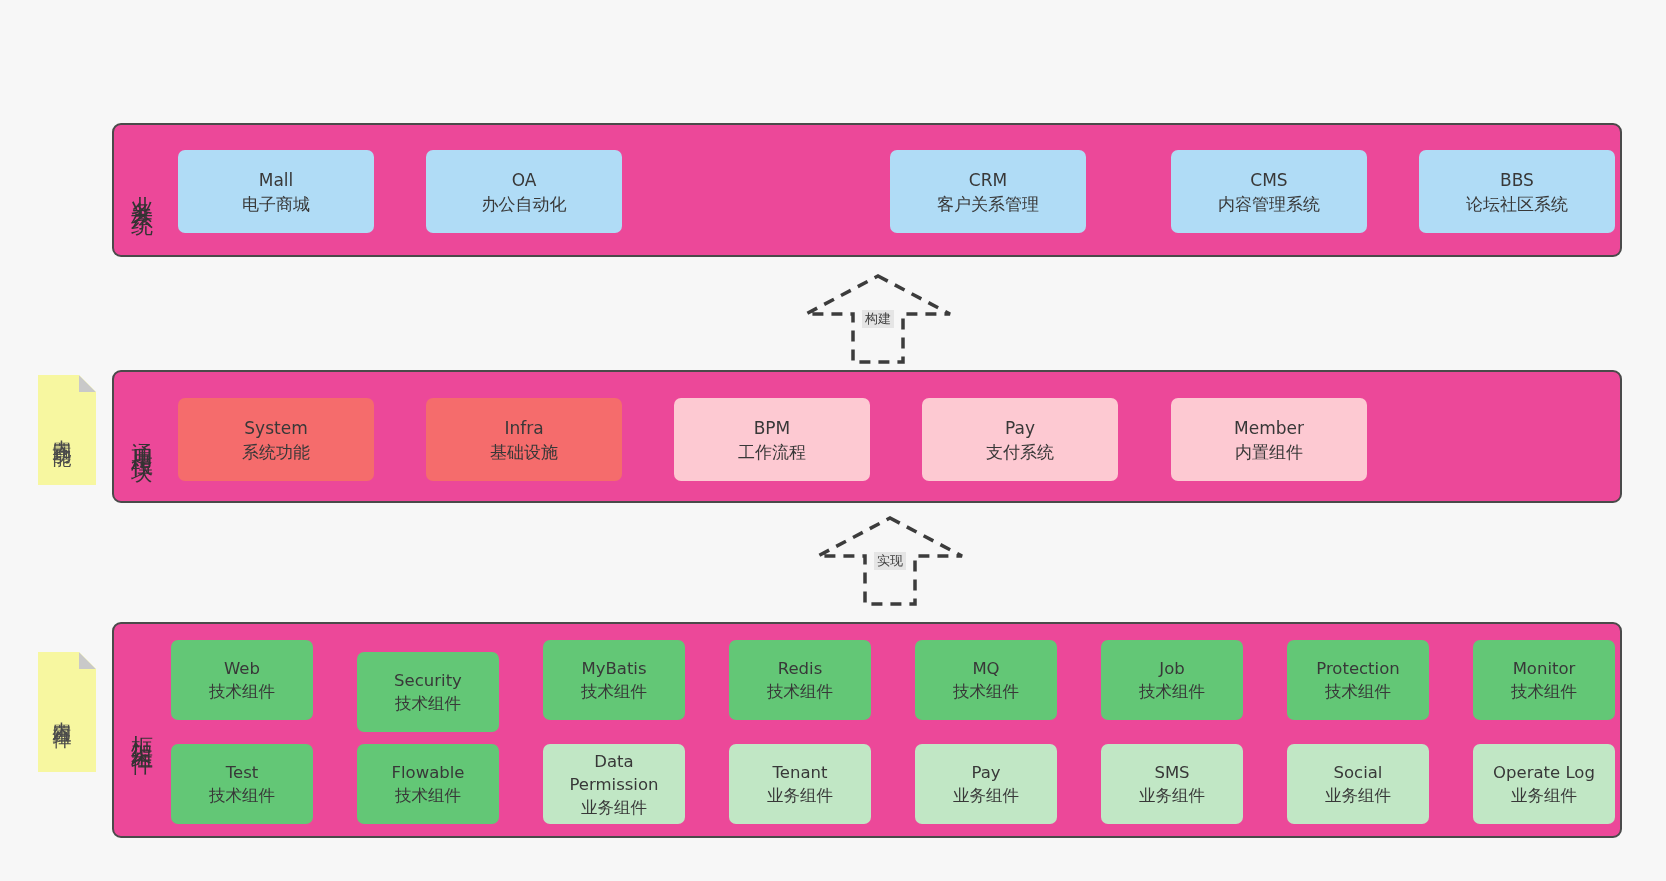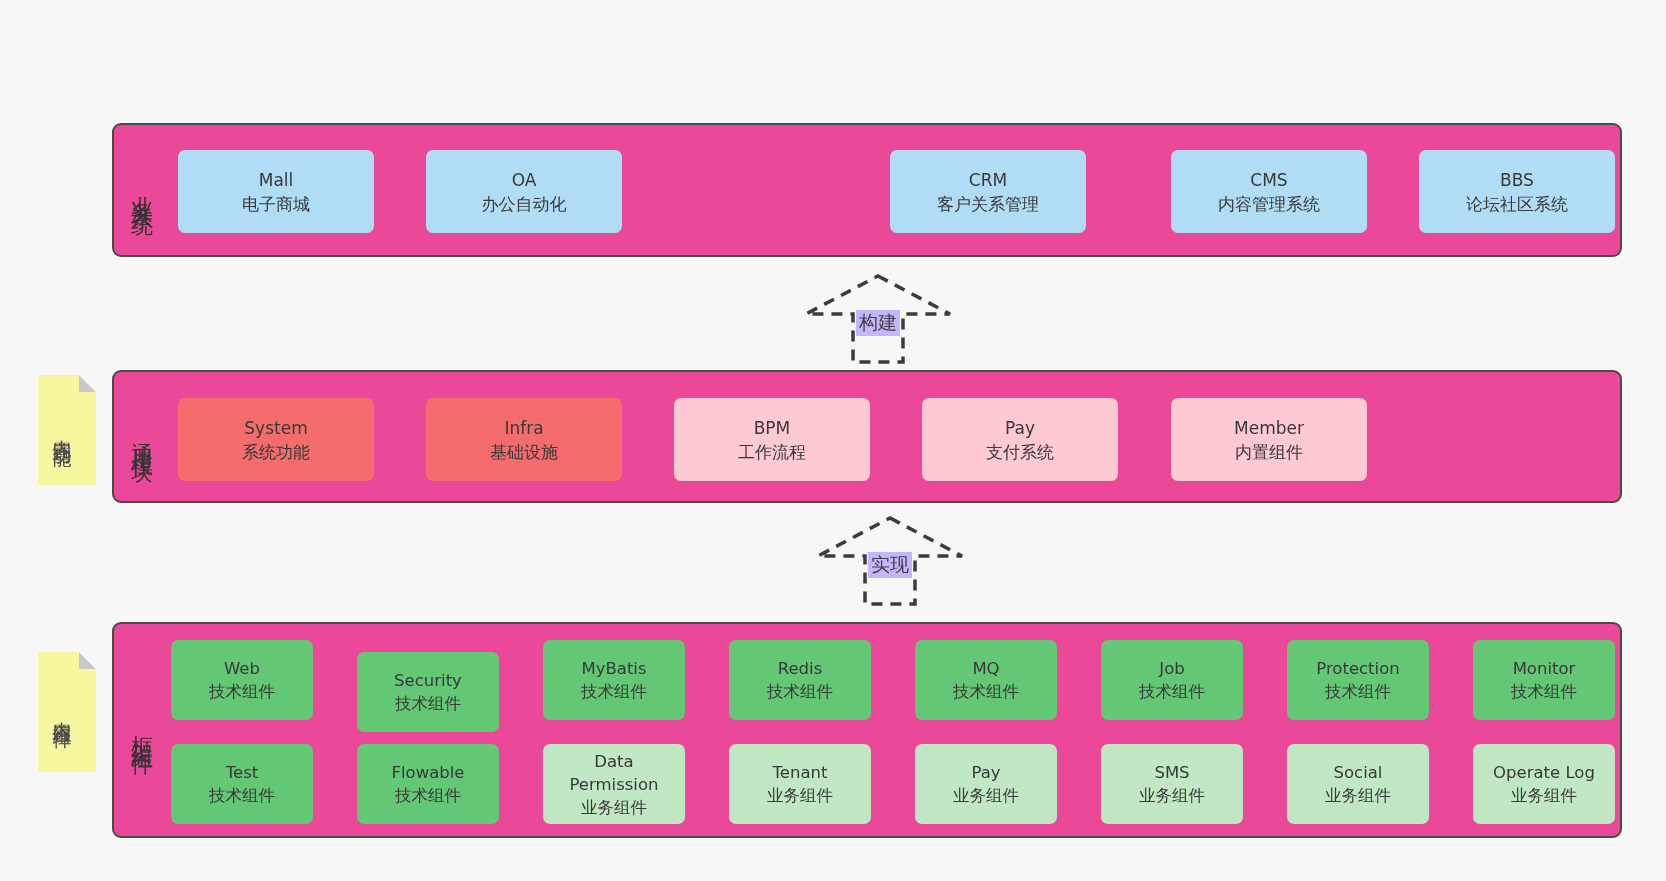--- a/index.html
+++ b/index.html
@@ -47,21 +47,21 @@
   .ntext{
     writing-mode:vertical-rl;text-orientation:upright;
     font-size:19px;letter-spacing:3px;color:#4a4a4a;margin-right:8px;white-space:nowrap;
   }
   .arrow{position:absolute;width:150px;height:92px;z-index:1}
   #arrow1{left:803px;top:273px}
   #arrow2{left:815px;top:515px}
   .arrow svg{display:block}
   .alabel{
     position:absolute;left:50%;top:37px;transform:translateX(-50%);
-    background:#c4b5fd;padding:0 3px;font-size:19px;color:#3f3f3f;white-space:nowrap;
+    background:#e5e5e5;padding:0 3px;font-size:13px;color:#3f3f3f;white-space:nowrap;
   }
 </style>
 </head>
 <body>
 
 <div class="layer" id="layer1">
   <div class="vlabel">业务系统</div>
 
   <div class="box blue w196" style="left:64px;top:25px">
     <span>Mall</span>

